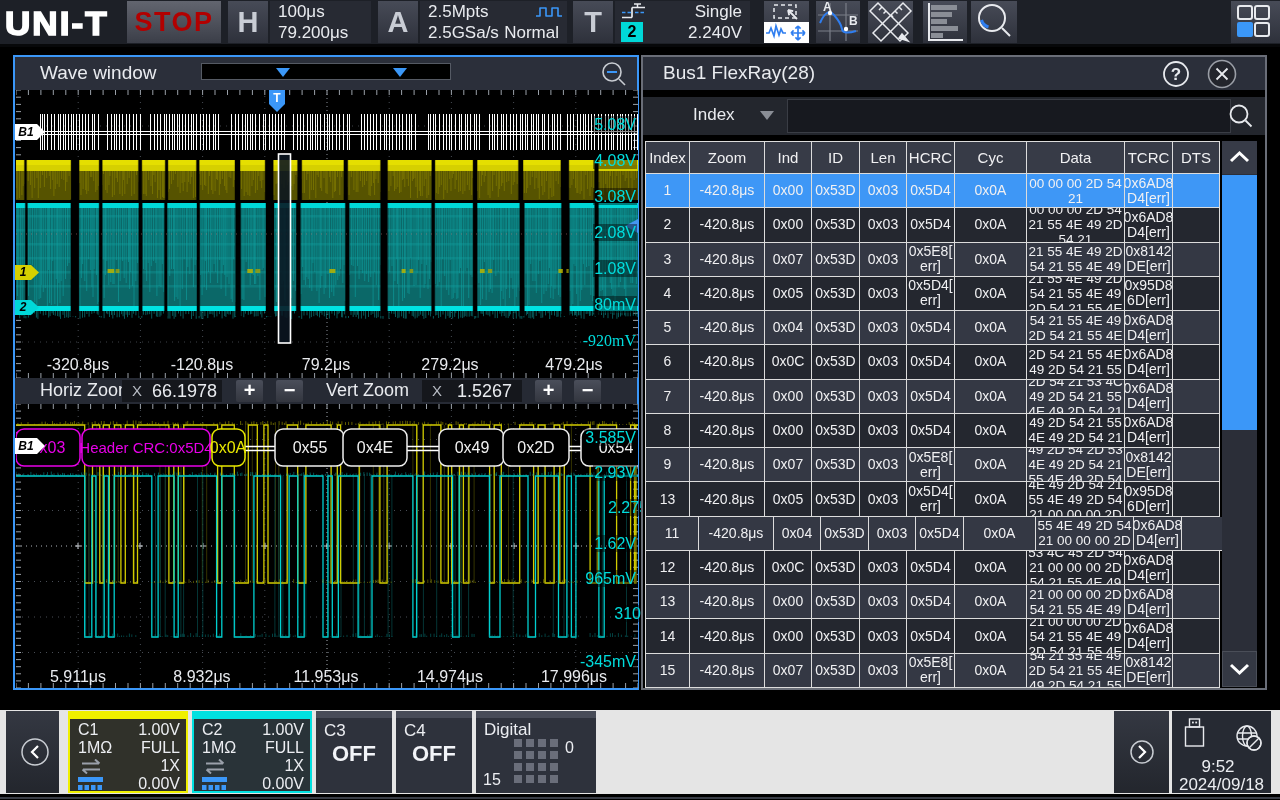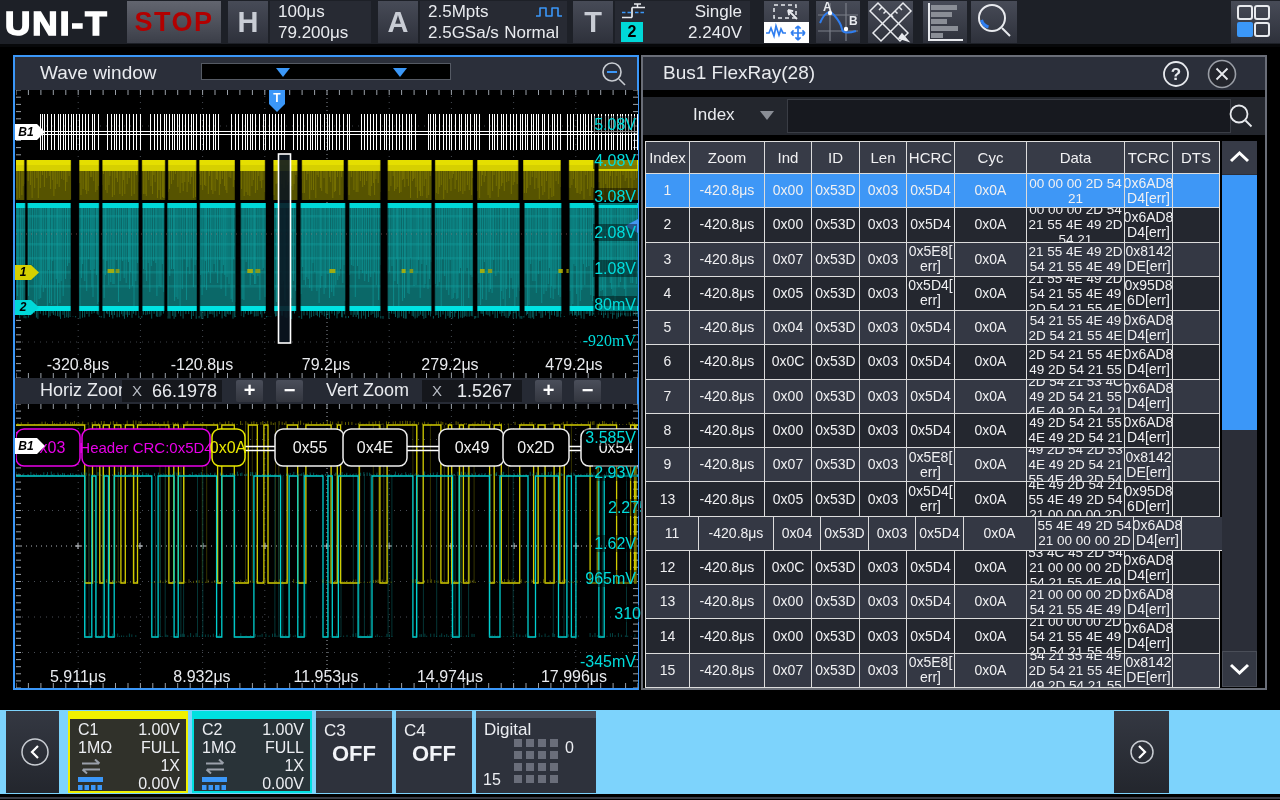--- a/index.html
+++ b/index.html
@@ -35,21 +35,21 @@
   text-align:center; overflow:hidden; height:34.27px; }
 .trow .tc:first-child { border-left:1px solid #dcdcdc; }
 .thead .tc { background:#373b47; font-size:15px; height:33px; border-top:1px solid #dcdcdc; }
 .odd .tc { background:#343844; }
 .even .tc { background:#24272f; }
 .sel .tc { background:#3e97f6; }
 .tcin { flex:none; }
 .tl { line-height:15px; white-space:nowrap; text-align:center; }
 .trow .tc:nth-child(8) .tl { font-size:13.5px; }
 #scrollcol { position:absolute; left:1222px; top:141px; width:35px; height:546px; background:#2b2e38; }
-#botbar { position:absolute; left:0; top:710px; width:1280px; height:84px; background:#7dd3fc; }
+#botbar { position:absolute; left:0; top:710px; width:1280px; height:84px; background:#e5e5e5; }
 #botbar .card { position:absolute; top:1px; height:82px; }
 .card { position:absolute; top:1px; height:82px; }
 .crow { position:absolute; left:8px; right:6px; height:18px; line-height:18px; font-size:16px; color:#eceef2; }
 .cl { position:absolute; left:8px; font-size:16px; color:#eceef2; line-height:18px; }
 .cr { position:absolute; right:6px; font-size:16px; color:#eceef2; line-height:18px; }
 svg { display:block; }
 text { font-family:"Liberation Sans",sans-serif; }
 </style></head><body>
 <div id="topbar"></div>
 <div class="abs" style="left:0;top:44px;width:1280px;height:3px;background:#07080a"></div>
@@ -1342,13 +1342,33 @@
       </svg>
       <div style="position:absolute;right:22px;top:28px;color:#eceef2;font-size:16px;">0</div>
       <div style="position:absolute;left:7px;top:60px;color:#eceef2;font-size:16px;">15</div>
     </div>
     <div class="card" style="left:1114px;width:55px;background:linear-gradient(#343842,#23262d);">
       <svg width="55" height="82">
         <circle cx="28" cy="41" r="11" stroke="#c8ccd2" stroke-width="1.5" fill="none"></circle>
         <path d="M25 35l6 6-6 6" stroke="#fff" stroke-width="2.2" fill="none"></path>
       </svg>
     </div>
+    <div class="card" style="left:1172px;width:99px;background:#262a33;">
+      <svg style="position:absolute;left:12px;top:7px" width="21" height="29" viewBox="0 0 21 29">
+        <rect x="5.5" y="1" width="10" height="8" fill="none" stroke="#e8eaee" stroke-width="1.4"></rect>
+        <rect x="8" y="3.6" width="1.8" height="1.8" fill="#e8eaee"></rect>
+        <rect x="11.3" y="3.6" width="1.8" height="1.8" fill="#e8eaee"></rect>
+        <rect x="1.5" y="9" width="18" height="19" fill="none" stroke="#e8eaee" stroke-width="1.4"></rect>
+      </svg>
+      <svg style="position:absolute;right:8px;top:12px" width="30" height="30" viewBox="0 0 30 30">
+        <g stroke="#e8eaee" stroke-width="1.4" fill="none">
+          <circle cx="14" cy="13" r="10"></circle>
+          <ellipse cx="14" cy="13" rx="4.5" ry="10"></ellipse>
+          <path d="M4.6 10h18.8M4.6 16h18.8"></path>
+          <circle cx="21" cy="20" r="7" fill="#262a33"></circle>
+          <circle cx="21" cy="20" r="7"></circle>
+          <path d="M16 25l10-10"></path>
+        </g>
+      </svg>
+      <div style="position:absolute;left:0;top:46px;width:92px;text-align:center;color:#eceef2;font-size:17px;">9:52</div>
+      <div style="position:absolute;left:0;top:64px;width:99px;text-align:center;color:#eceef2;font-size:17px;">2024/09/18</div>
+    </div>
   </div>
 <div class="abs" style="left:0;top:797px;width:1280px;height:2px;background:#3a3e47;"></div>
 </body></html>

